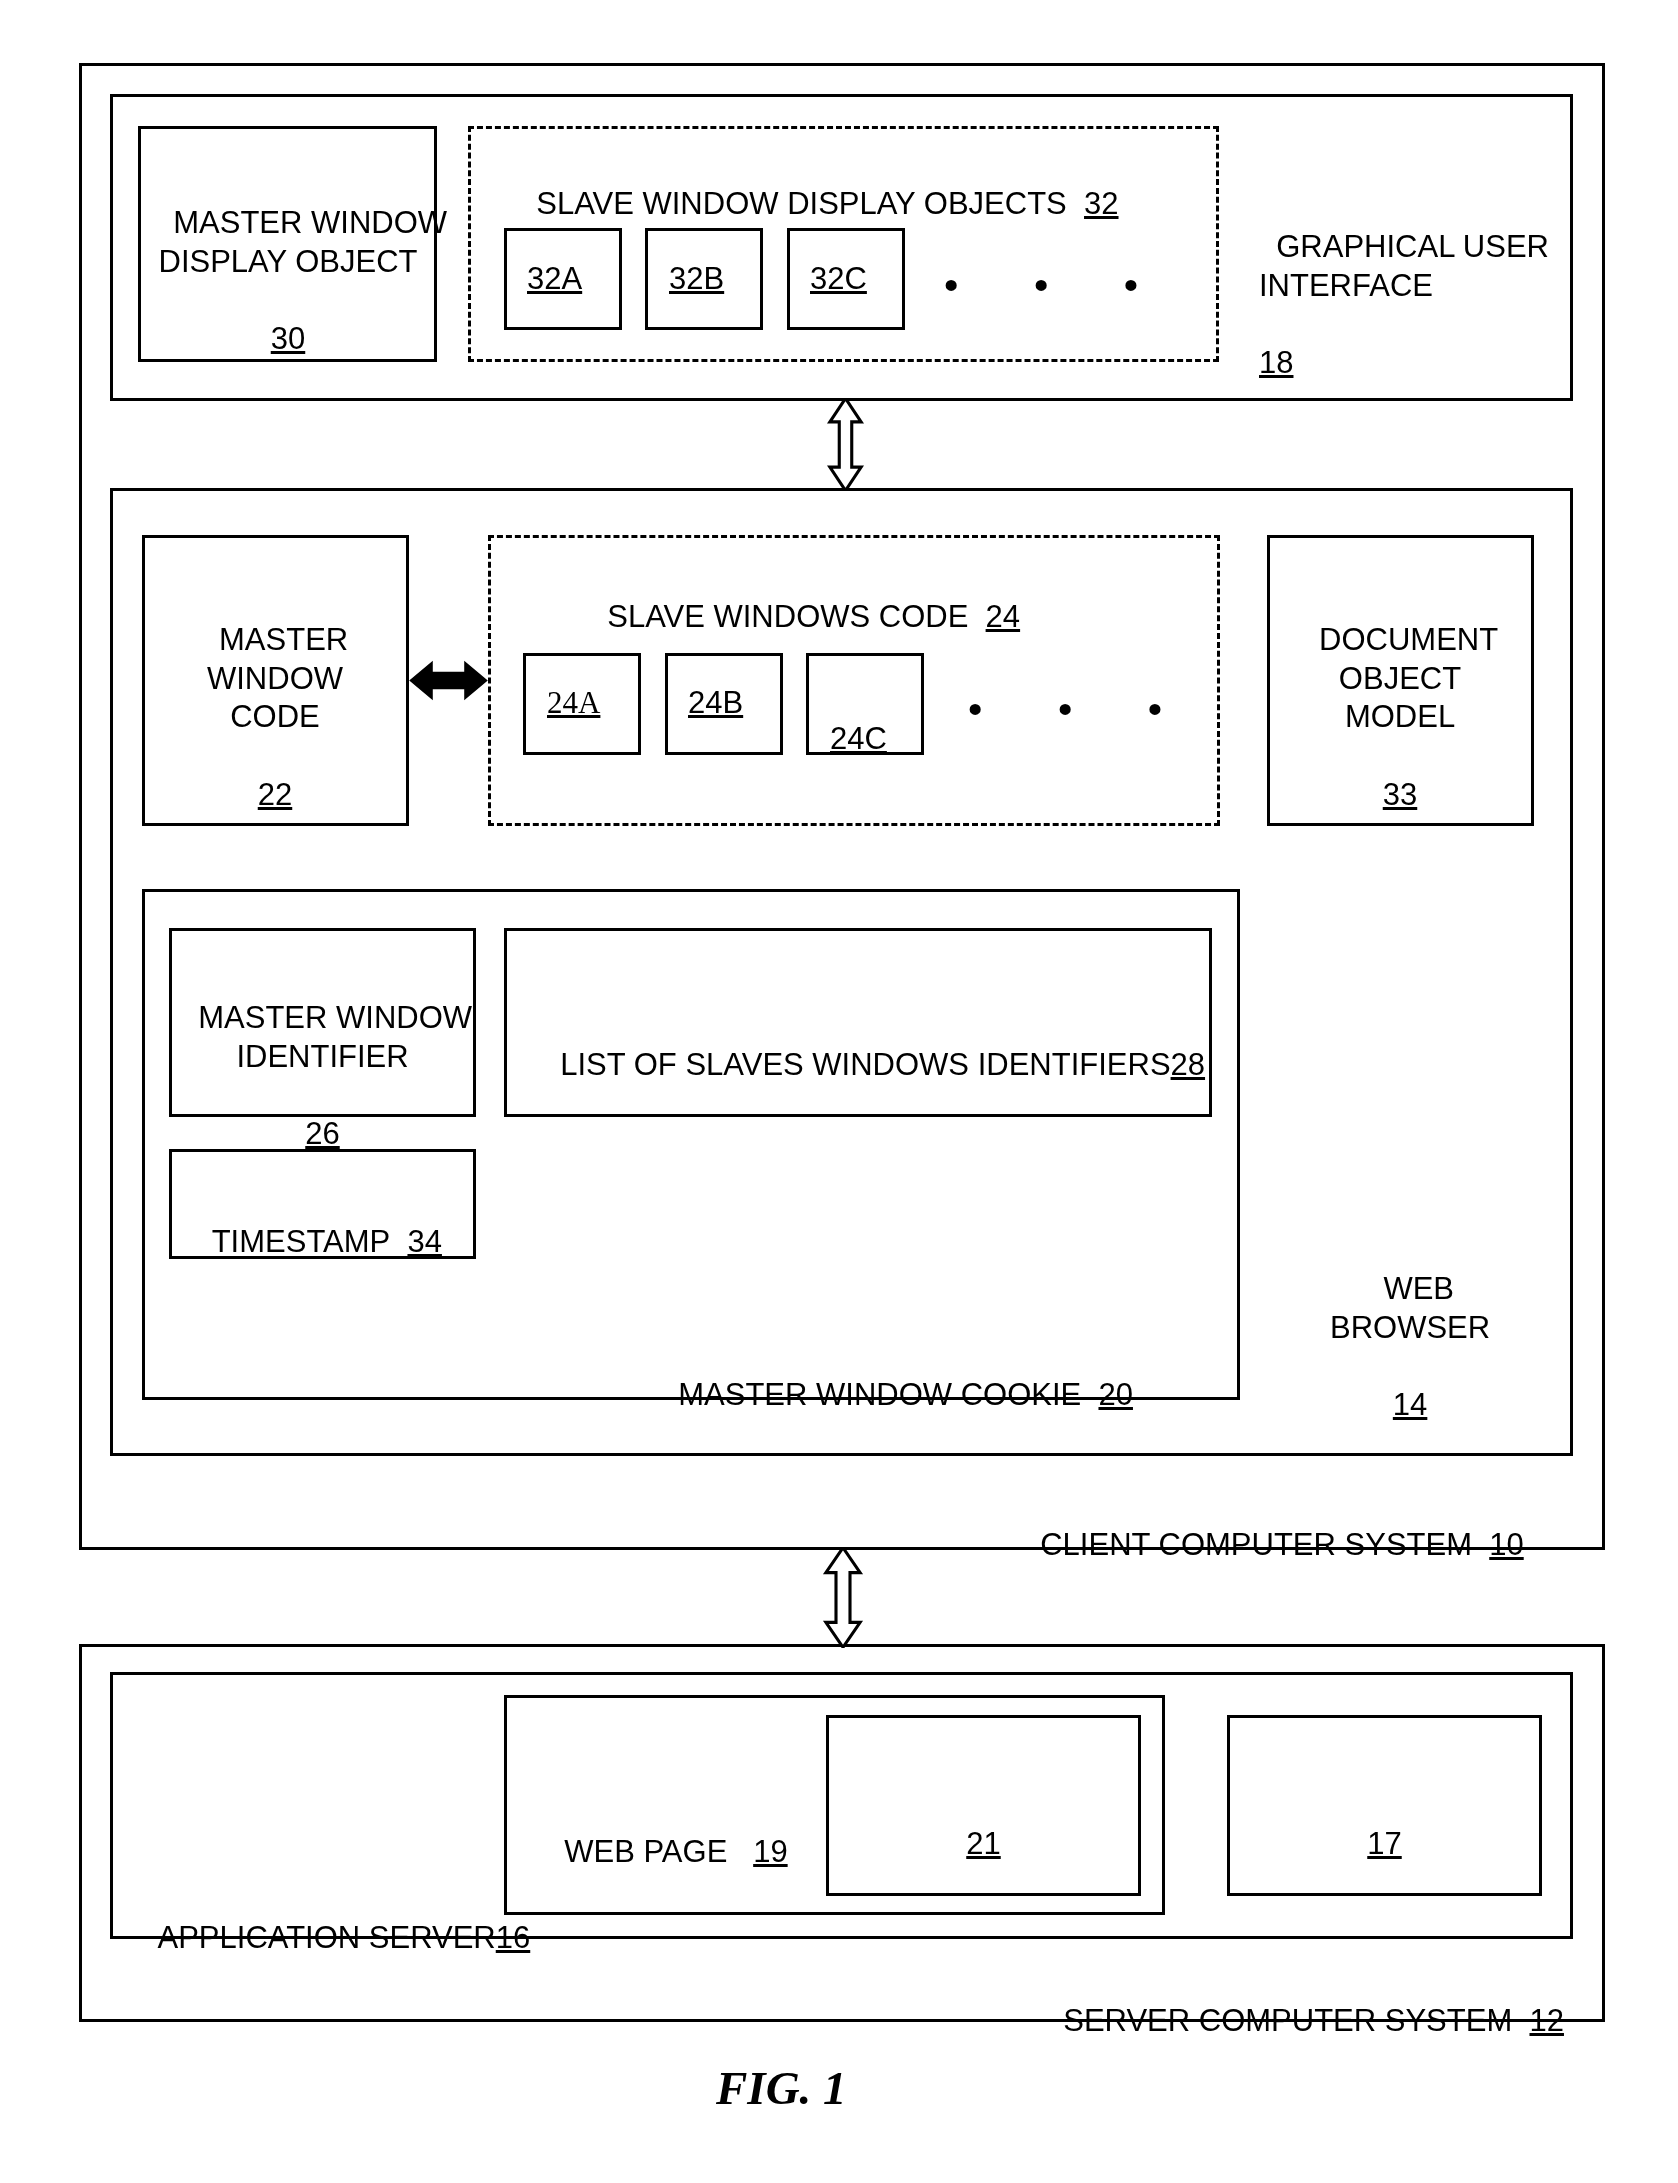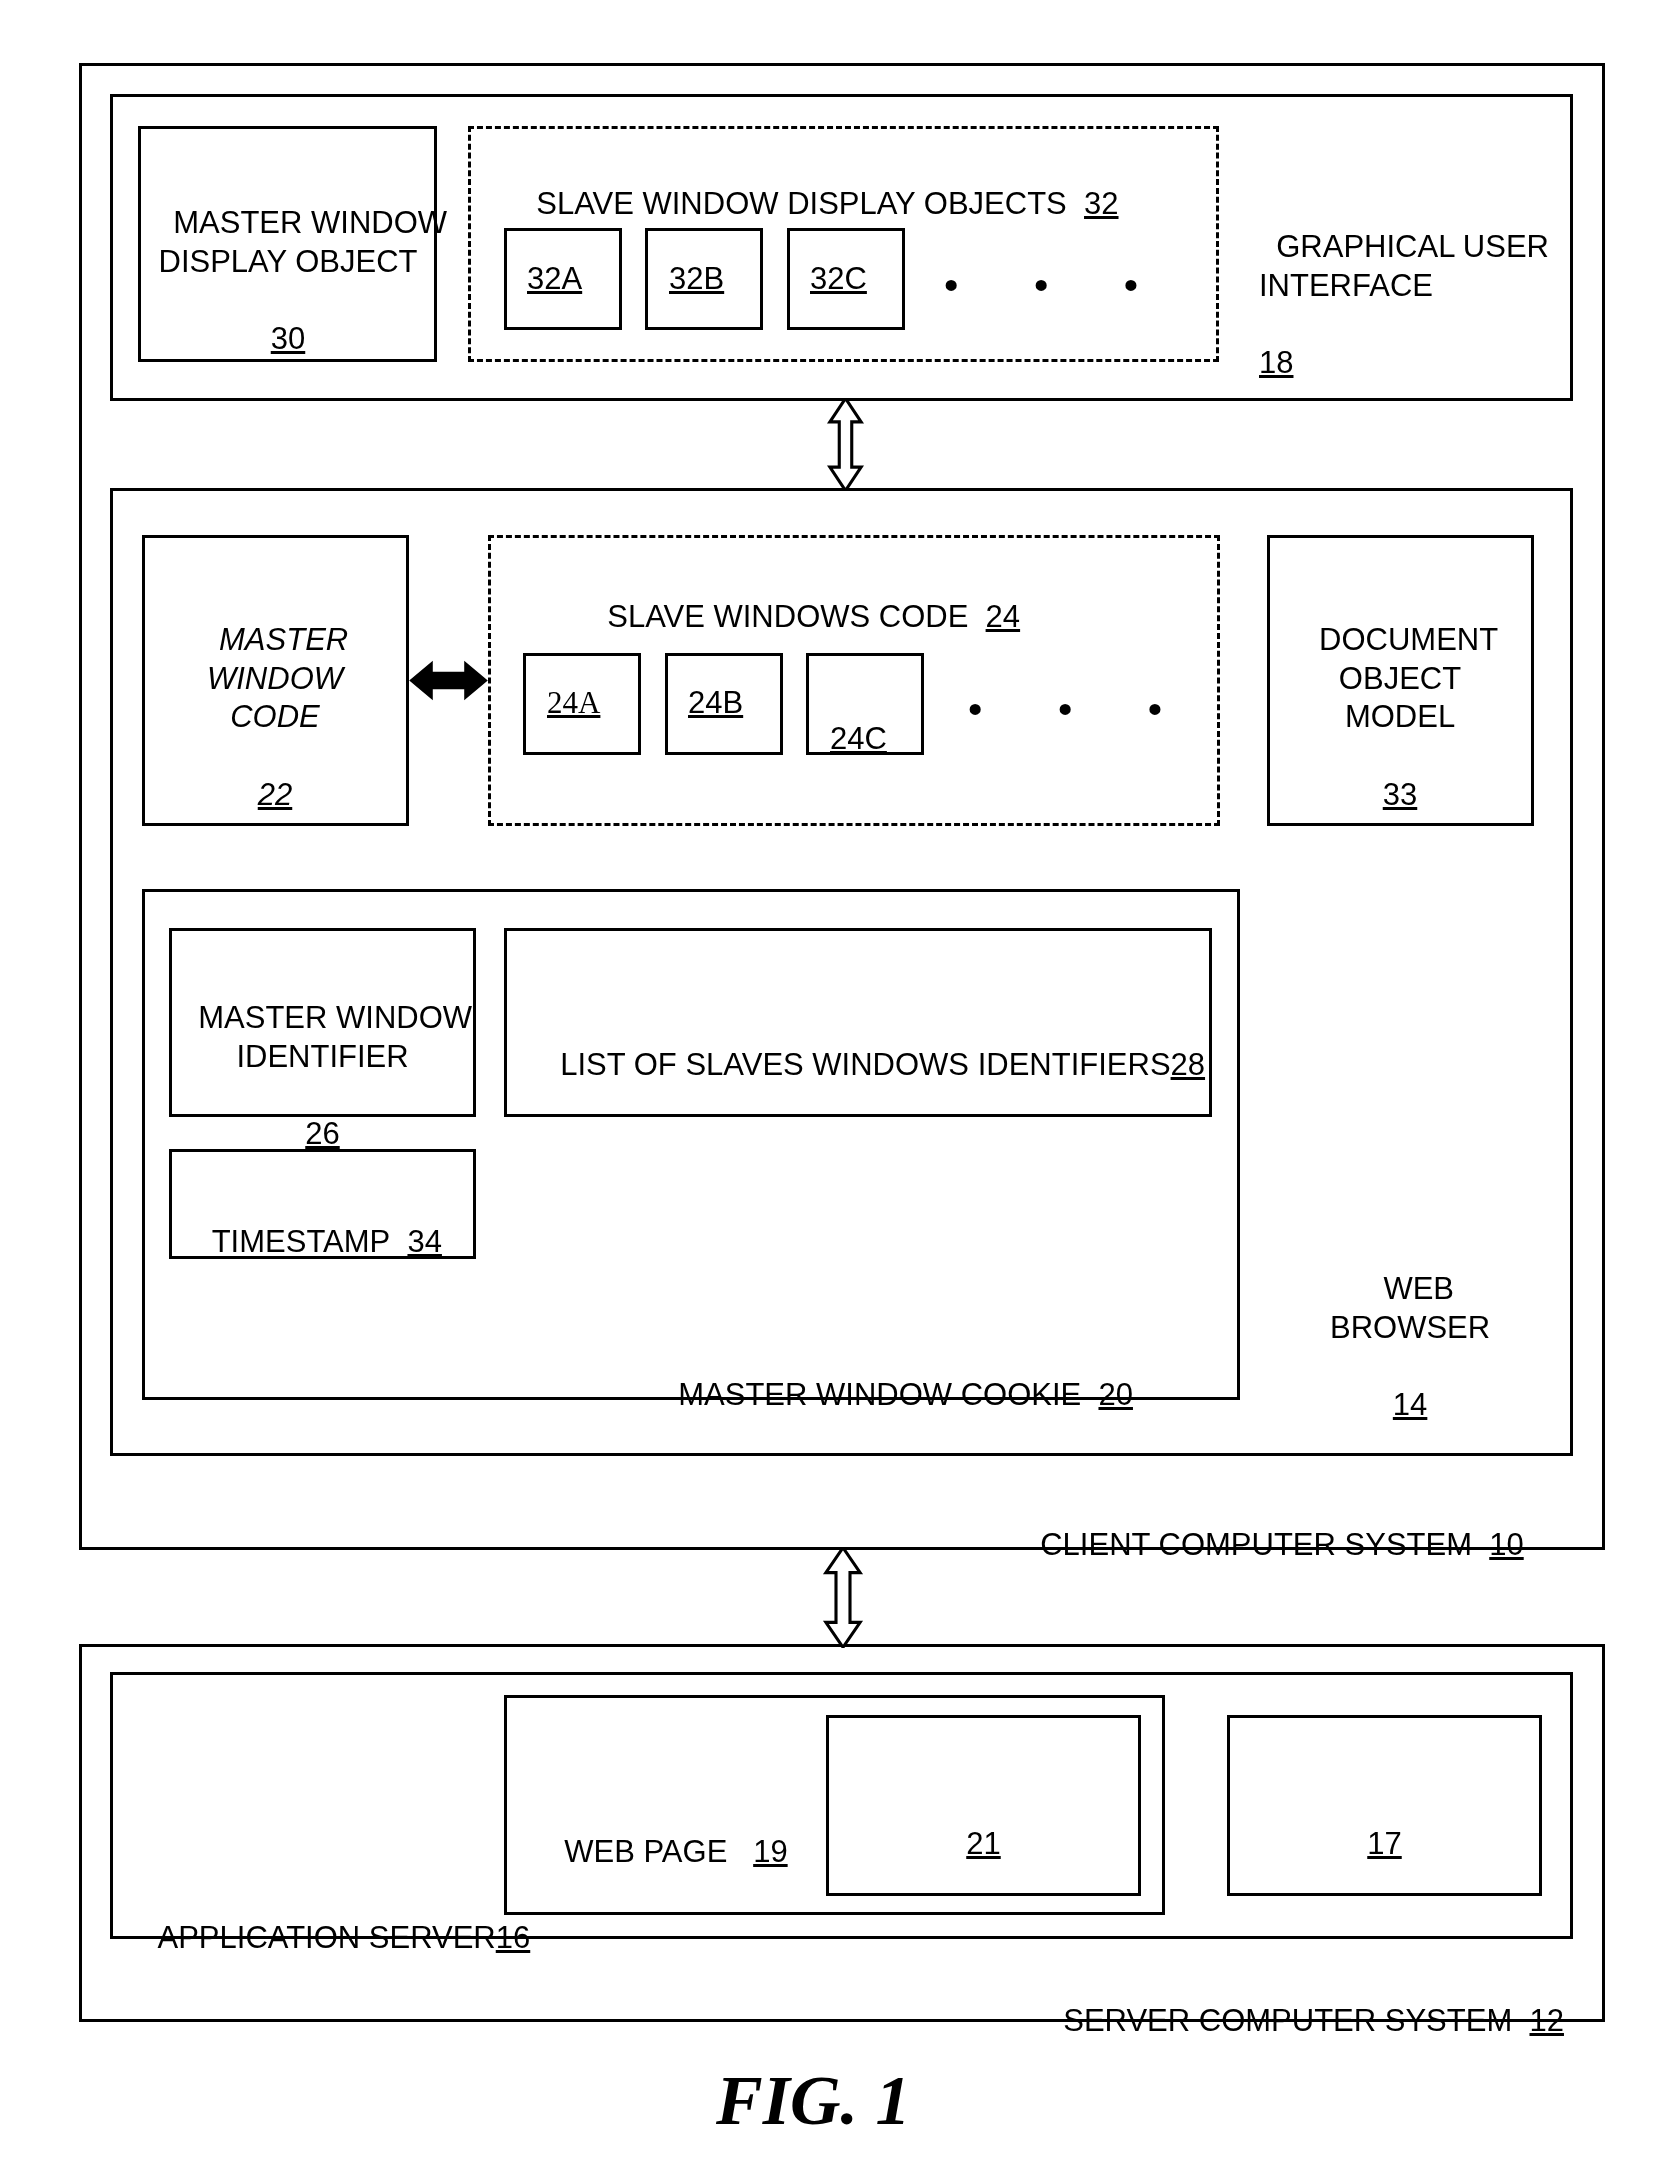--- a/index.html
+++ b/index.html
@@ -29,21 +29,21 @@
     font-weight: 400;
     line-height: 1.25;
     text-align: center;
     white-space: pre;
   }
   .num {
     text-decoration: underline;
   }
   .fig {
     position: absolute;
-    font-size: 70px;
+    font-size: 47px;
     font-style: italic;
     font-weight: bold;
     font-family: "Times New Roman", Times, serif;
   }
 </style>
 </head>
 <body>
 <div class="page">
 
 <div class="box" style="left:79px; top:63px; width:1526px; height:1487px;"></div>
@@ -87,21 +87,21 @@
 
 <div class="box" style="left:1267px; top:535px; width:267px; height:291px;"></div>
 <div class="label" style="left:1286px; top:582px; width:228px;">
   <span>DOCUMENT
 OBJECT
 MODEL</span>
   <br><span class="num">33</span>
 </div>
 
 <div class="box" style="left:142px; top:535px; width:267px; height:291px;"></div>
-<div class="label" style="left:161px; top:582px; width:228px;font-style:italic;">
+<div class="label" style="left:161px; top:582px; width:228px;">
   <span>MASTER
 WINDOW
 CODE</span>
   <br><span class="num">22</span>
 </div>
 
 <div class="box dashed" style="left:488px; top:535px; width:732px; height:291px;"></div>
 <div class="label" style="left:590px; top:559px;">
   <span>SLAVE WINDOWS CODE</span>&nbsp;&nbsp;<span class="num">24</span>
 </div>

